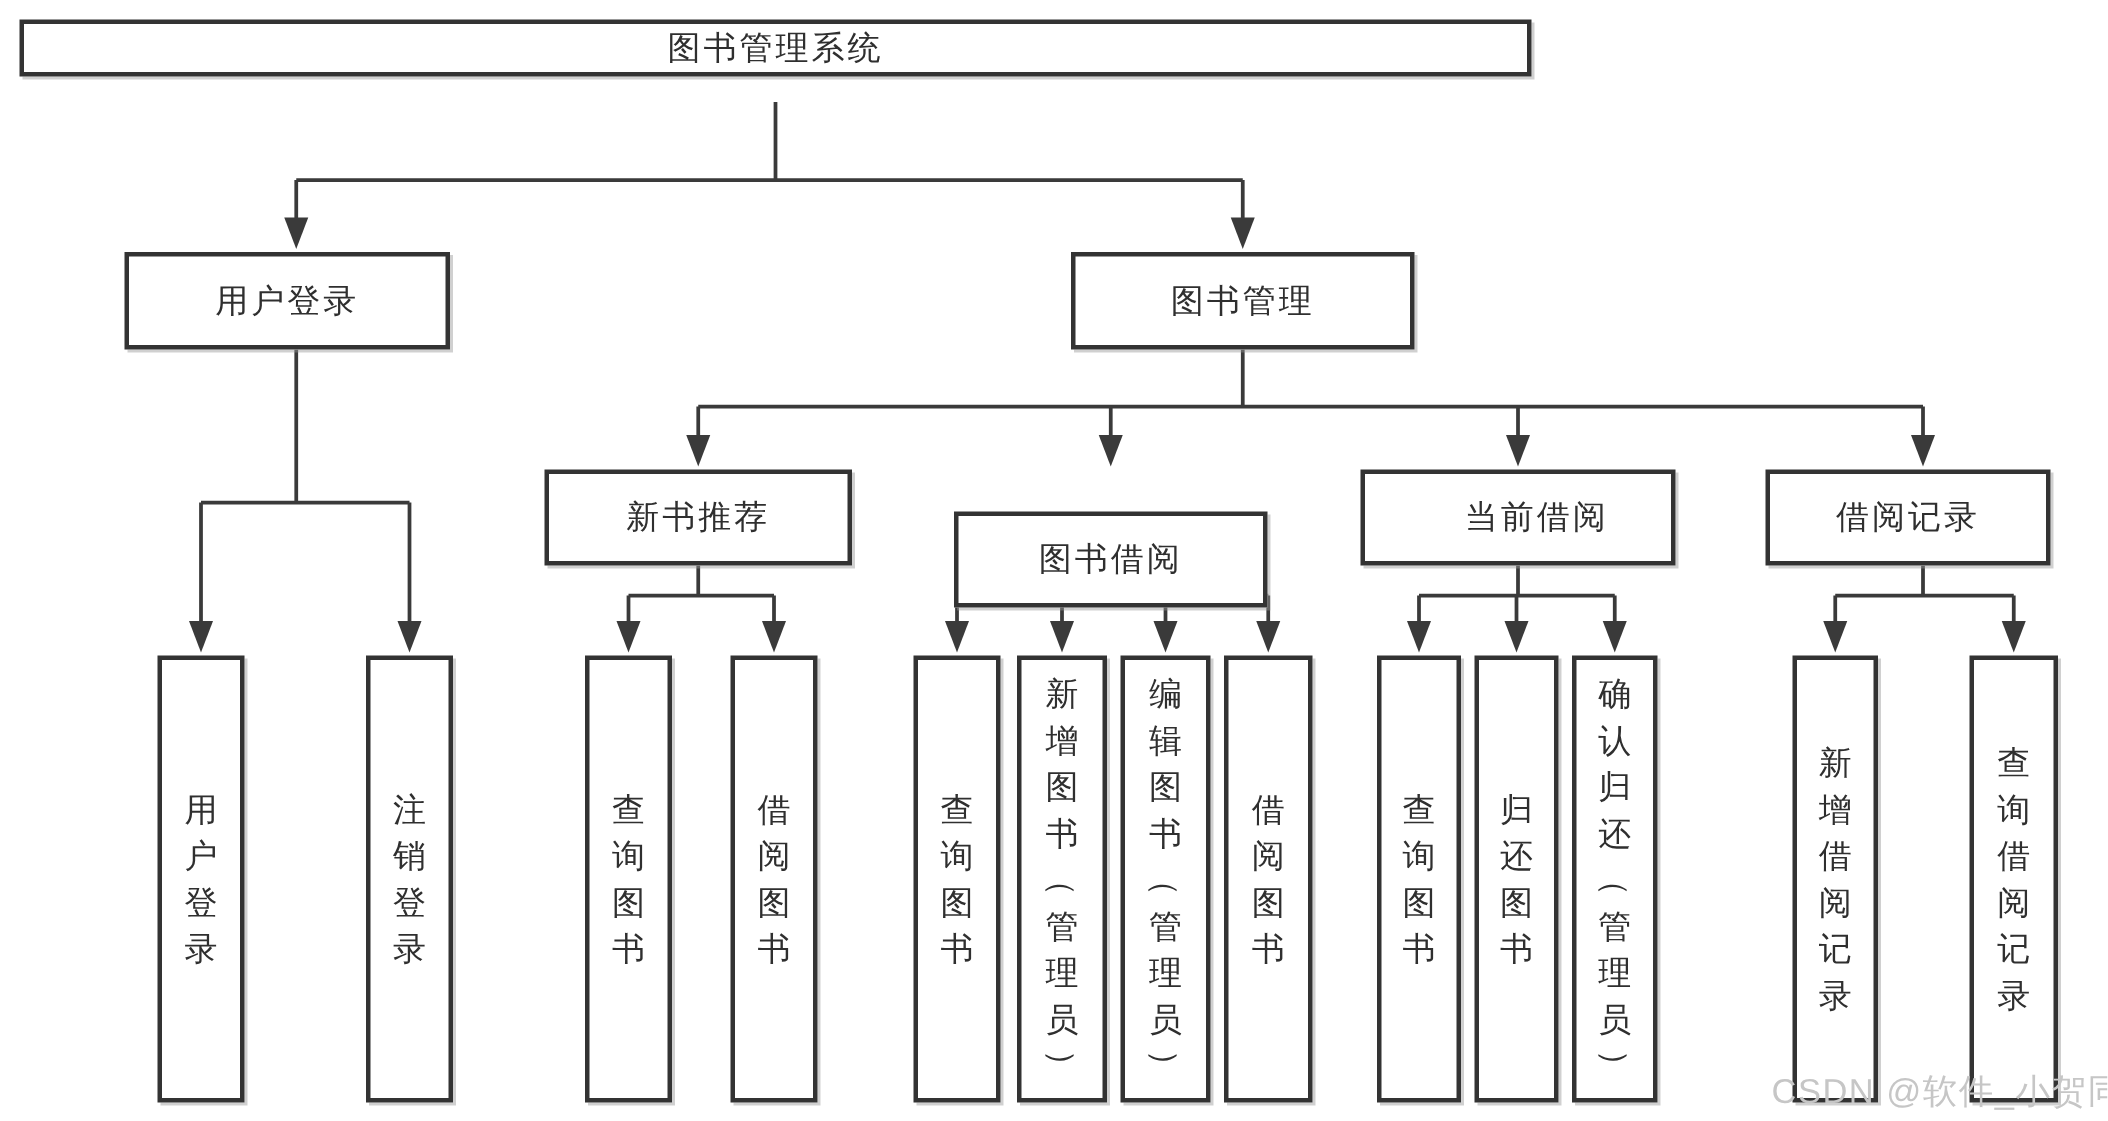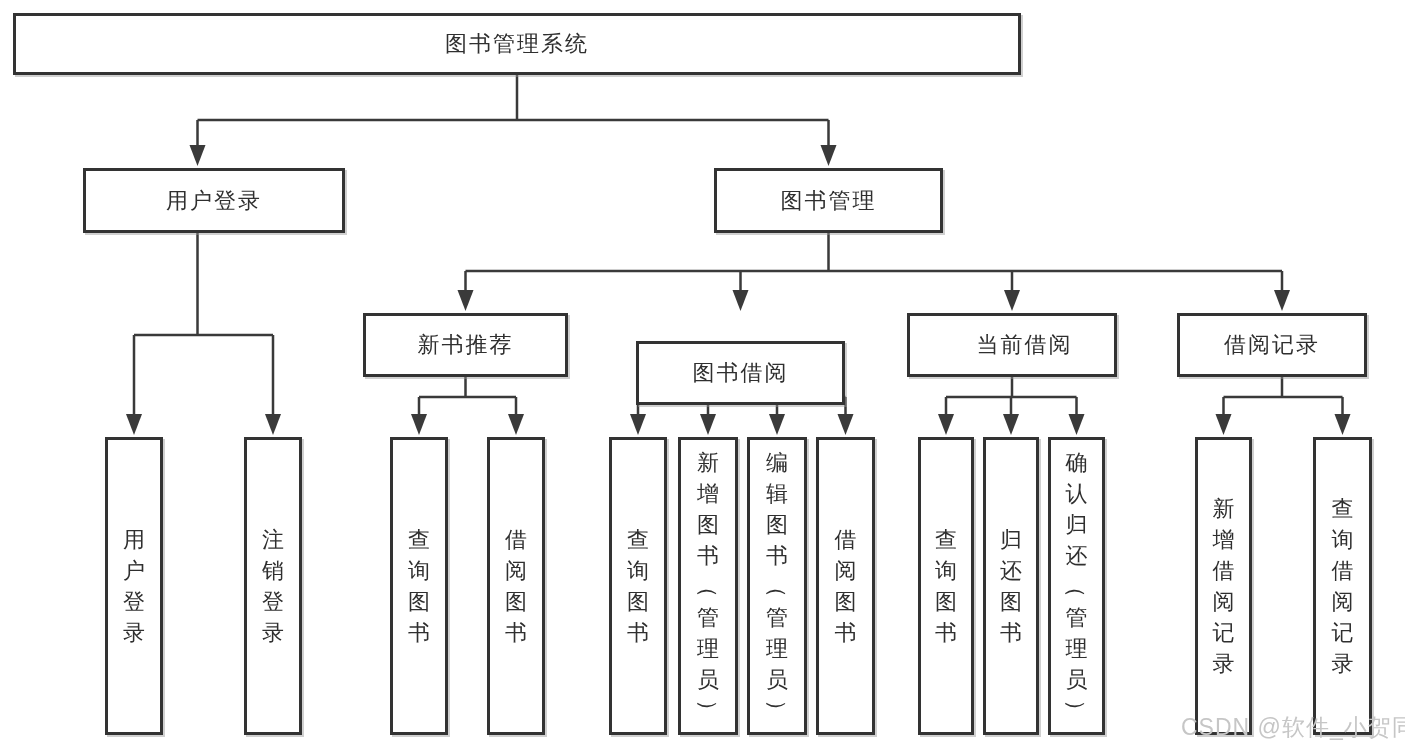--- a/index.html
+++ b/index.html
@@ -11,22 +11,22 @@
   .box{
     position:absolute;box-sizing:border-box;background:#ffffff;
     border:3px solid #333333;display:flex;align-items:center;justify-content:center;
     font-size:22px;letter-spacing:2px;box-shadow:2px 2px 0 rgba(150,150,150,.45);
     z-index:2;
   }
   .leaf{flex-direction:column;letter-spacing:0;padding:0;}
   .leaf .ch{height:31px;line-height:31px;width:100%;text-align:center;font-size:22px;}
   .leaf .rot{transform:rotate(90deg);}
   
-  #root      {left:13px;  top:13px;  width:1008px;height:62px;}
-  #n-login   {left:83px;  top:168px; width:262px; height:65px;}
+  #root      {left:13px;  top:13px;  width:1008px;height:38px;}
+  #n-login   {left:83px;  top:168px; width:217px; height:65px;}
   #n-mgmt    {left:714px; top:168px; width:229px; height:65px;}
   #n-recommend{left:363px;top:313px; width:205px; height:64px;}
   #n-borrow  {left:636px; top:313px; width:209px; height:64px;margin-top:28px;}
   #n-current {left:907px; top:313px; width:210px; height:64px;padding-left:25px;}
   #n-records {left:1177px;top:313px; width:190px; height:64px;}
   .leaf      {top:437px;  height:298px;}
   #lf-a1{left:105px;width:58px;}  #lf-a2{left:244px;width:58px;}
   #lf-b1{left:390px;width:58px;}  #lf-b2{left:487px;width:58px;}
   #lf-c1{left:609px;width:58px;}  #lf-c2{left:678px;width:60px;}
   #lf-c3{left:747px;width:60px;}  #lf-c4{left:816px;width:59px;}

